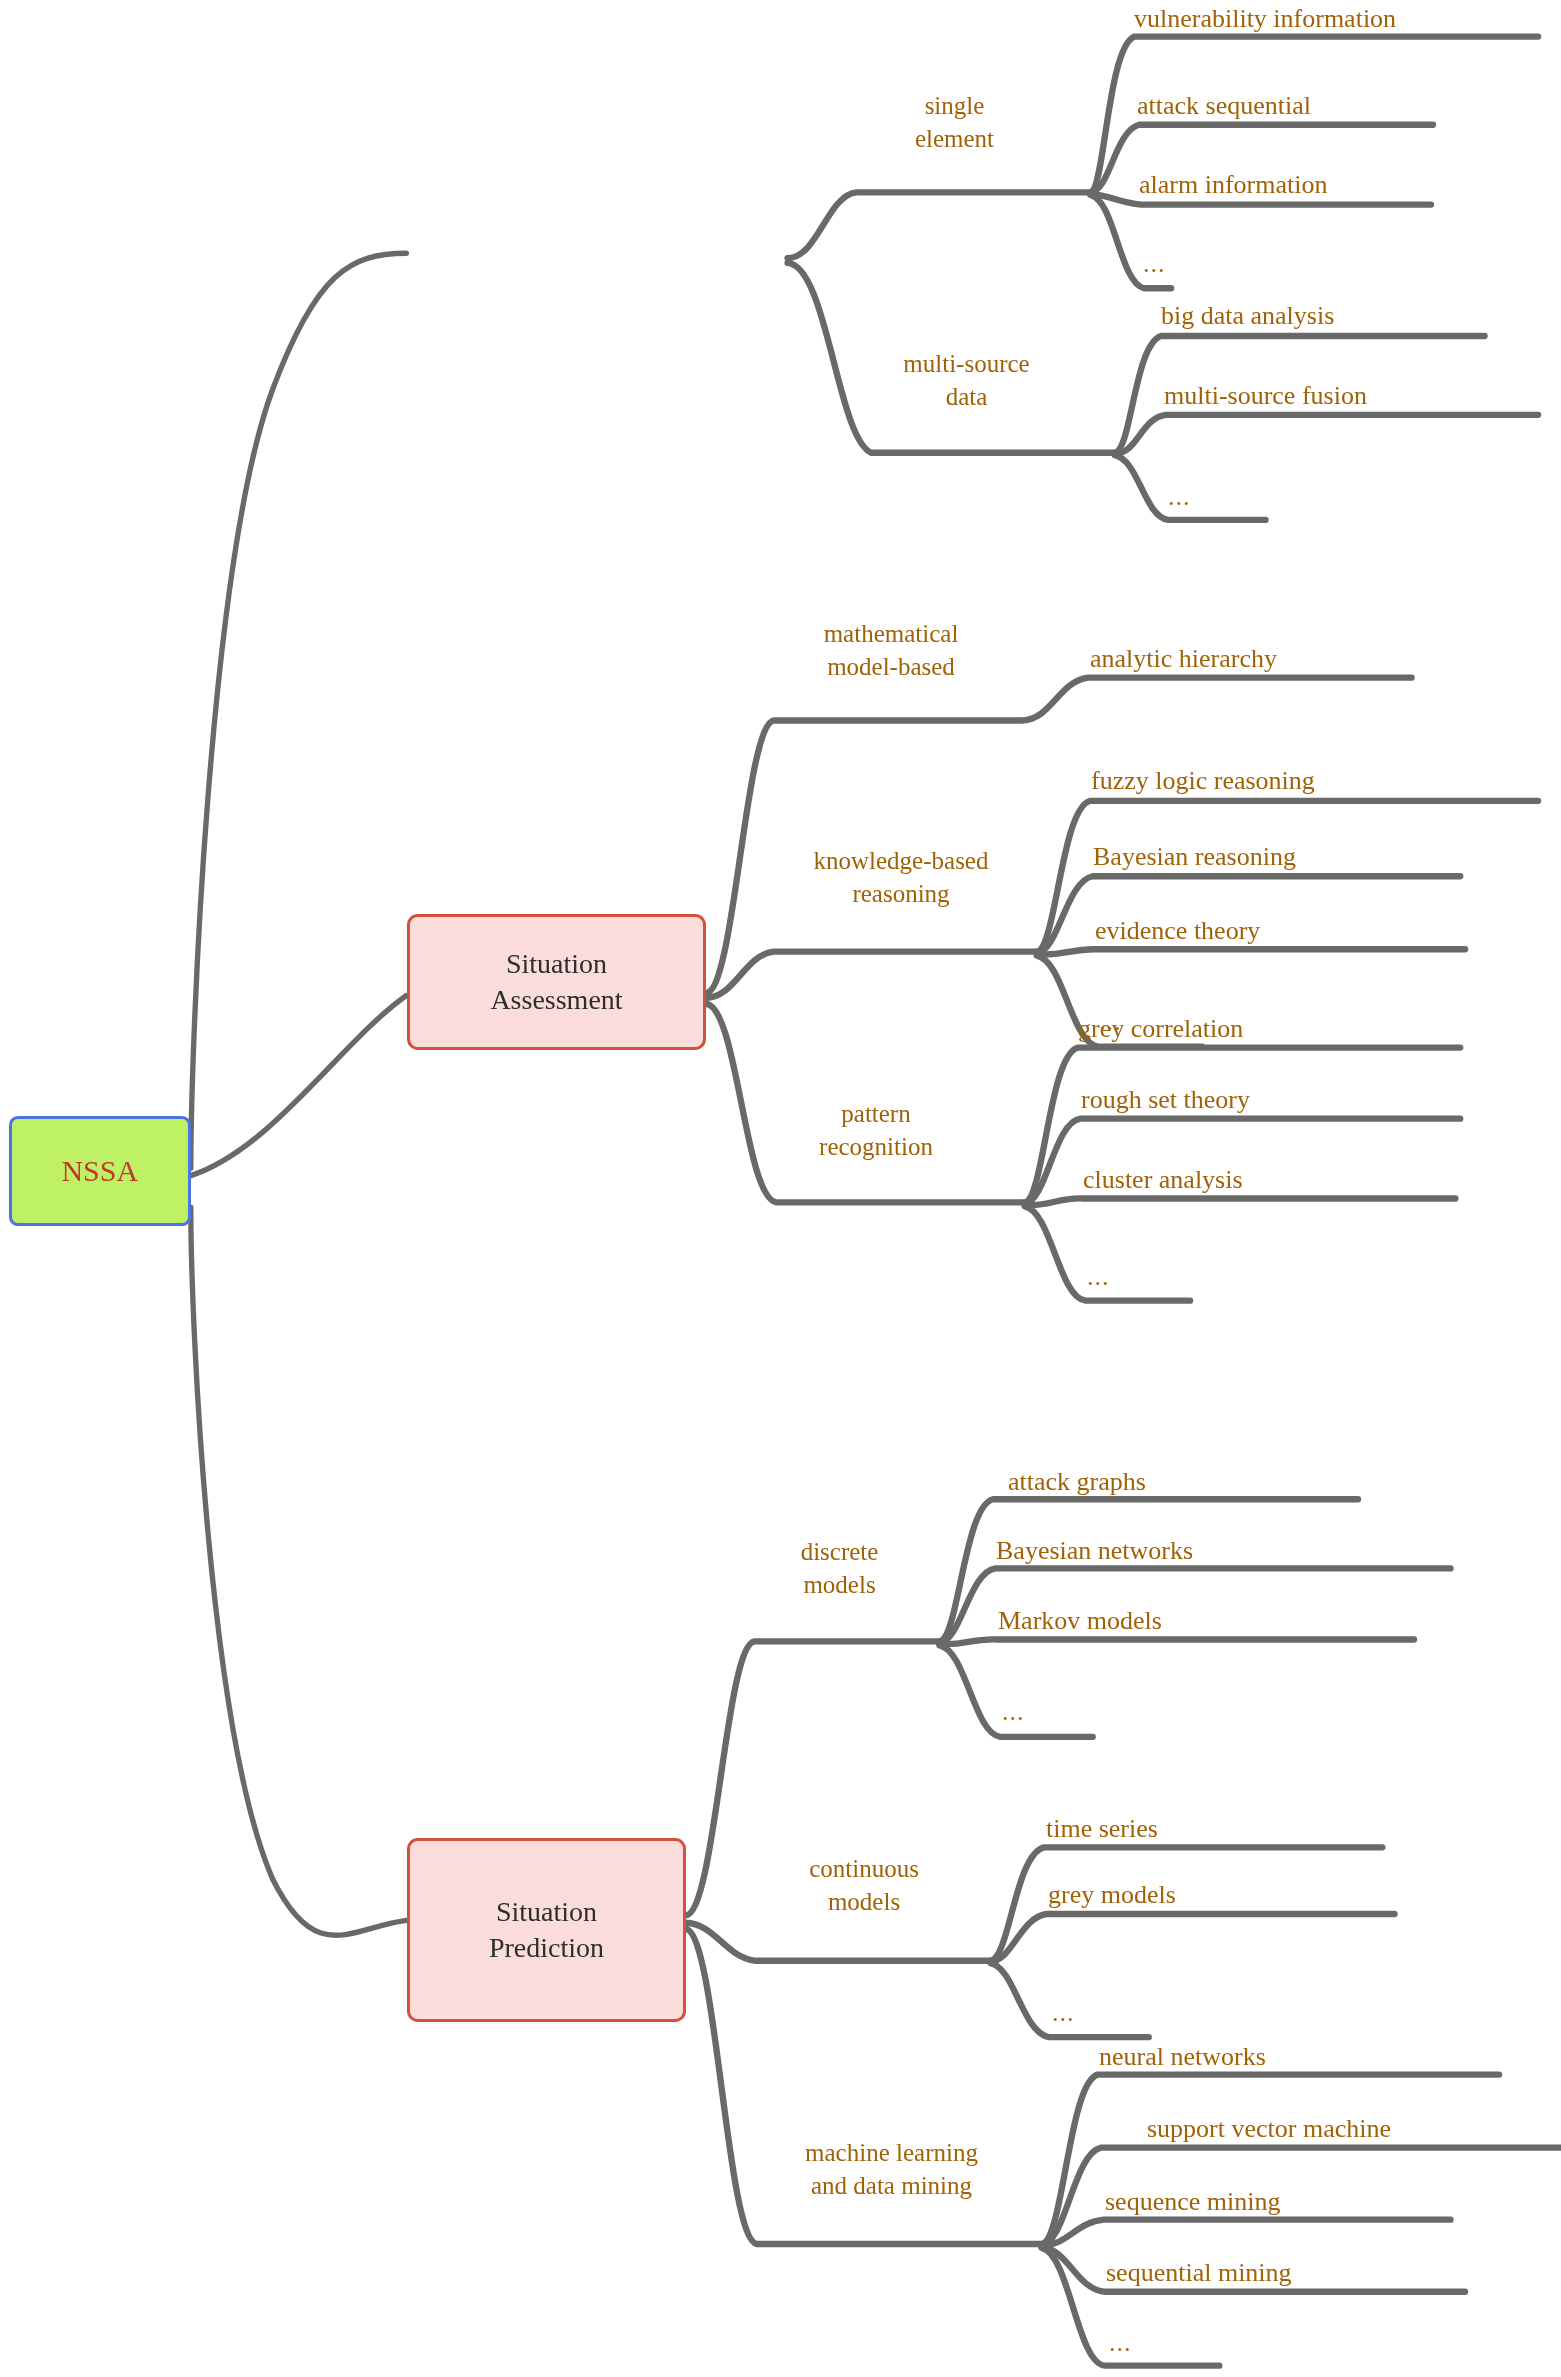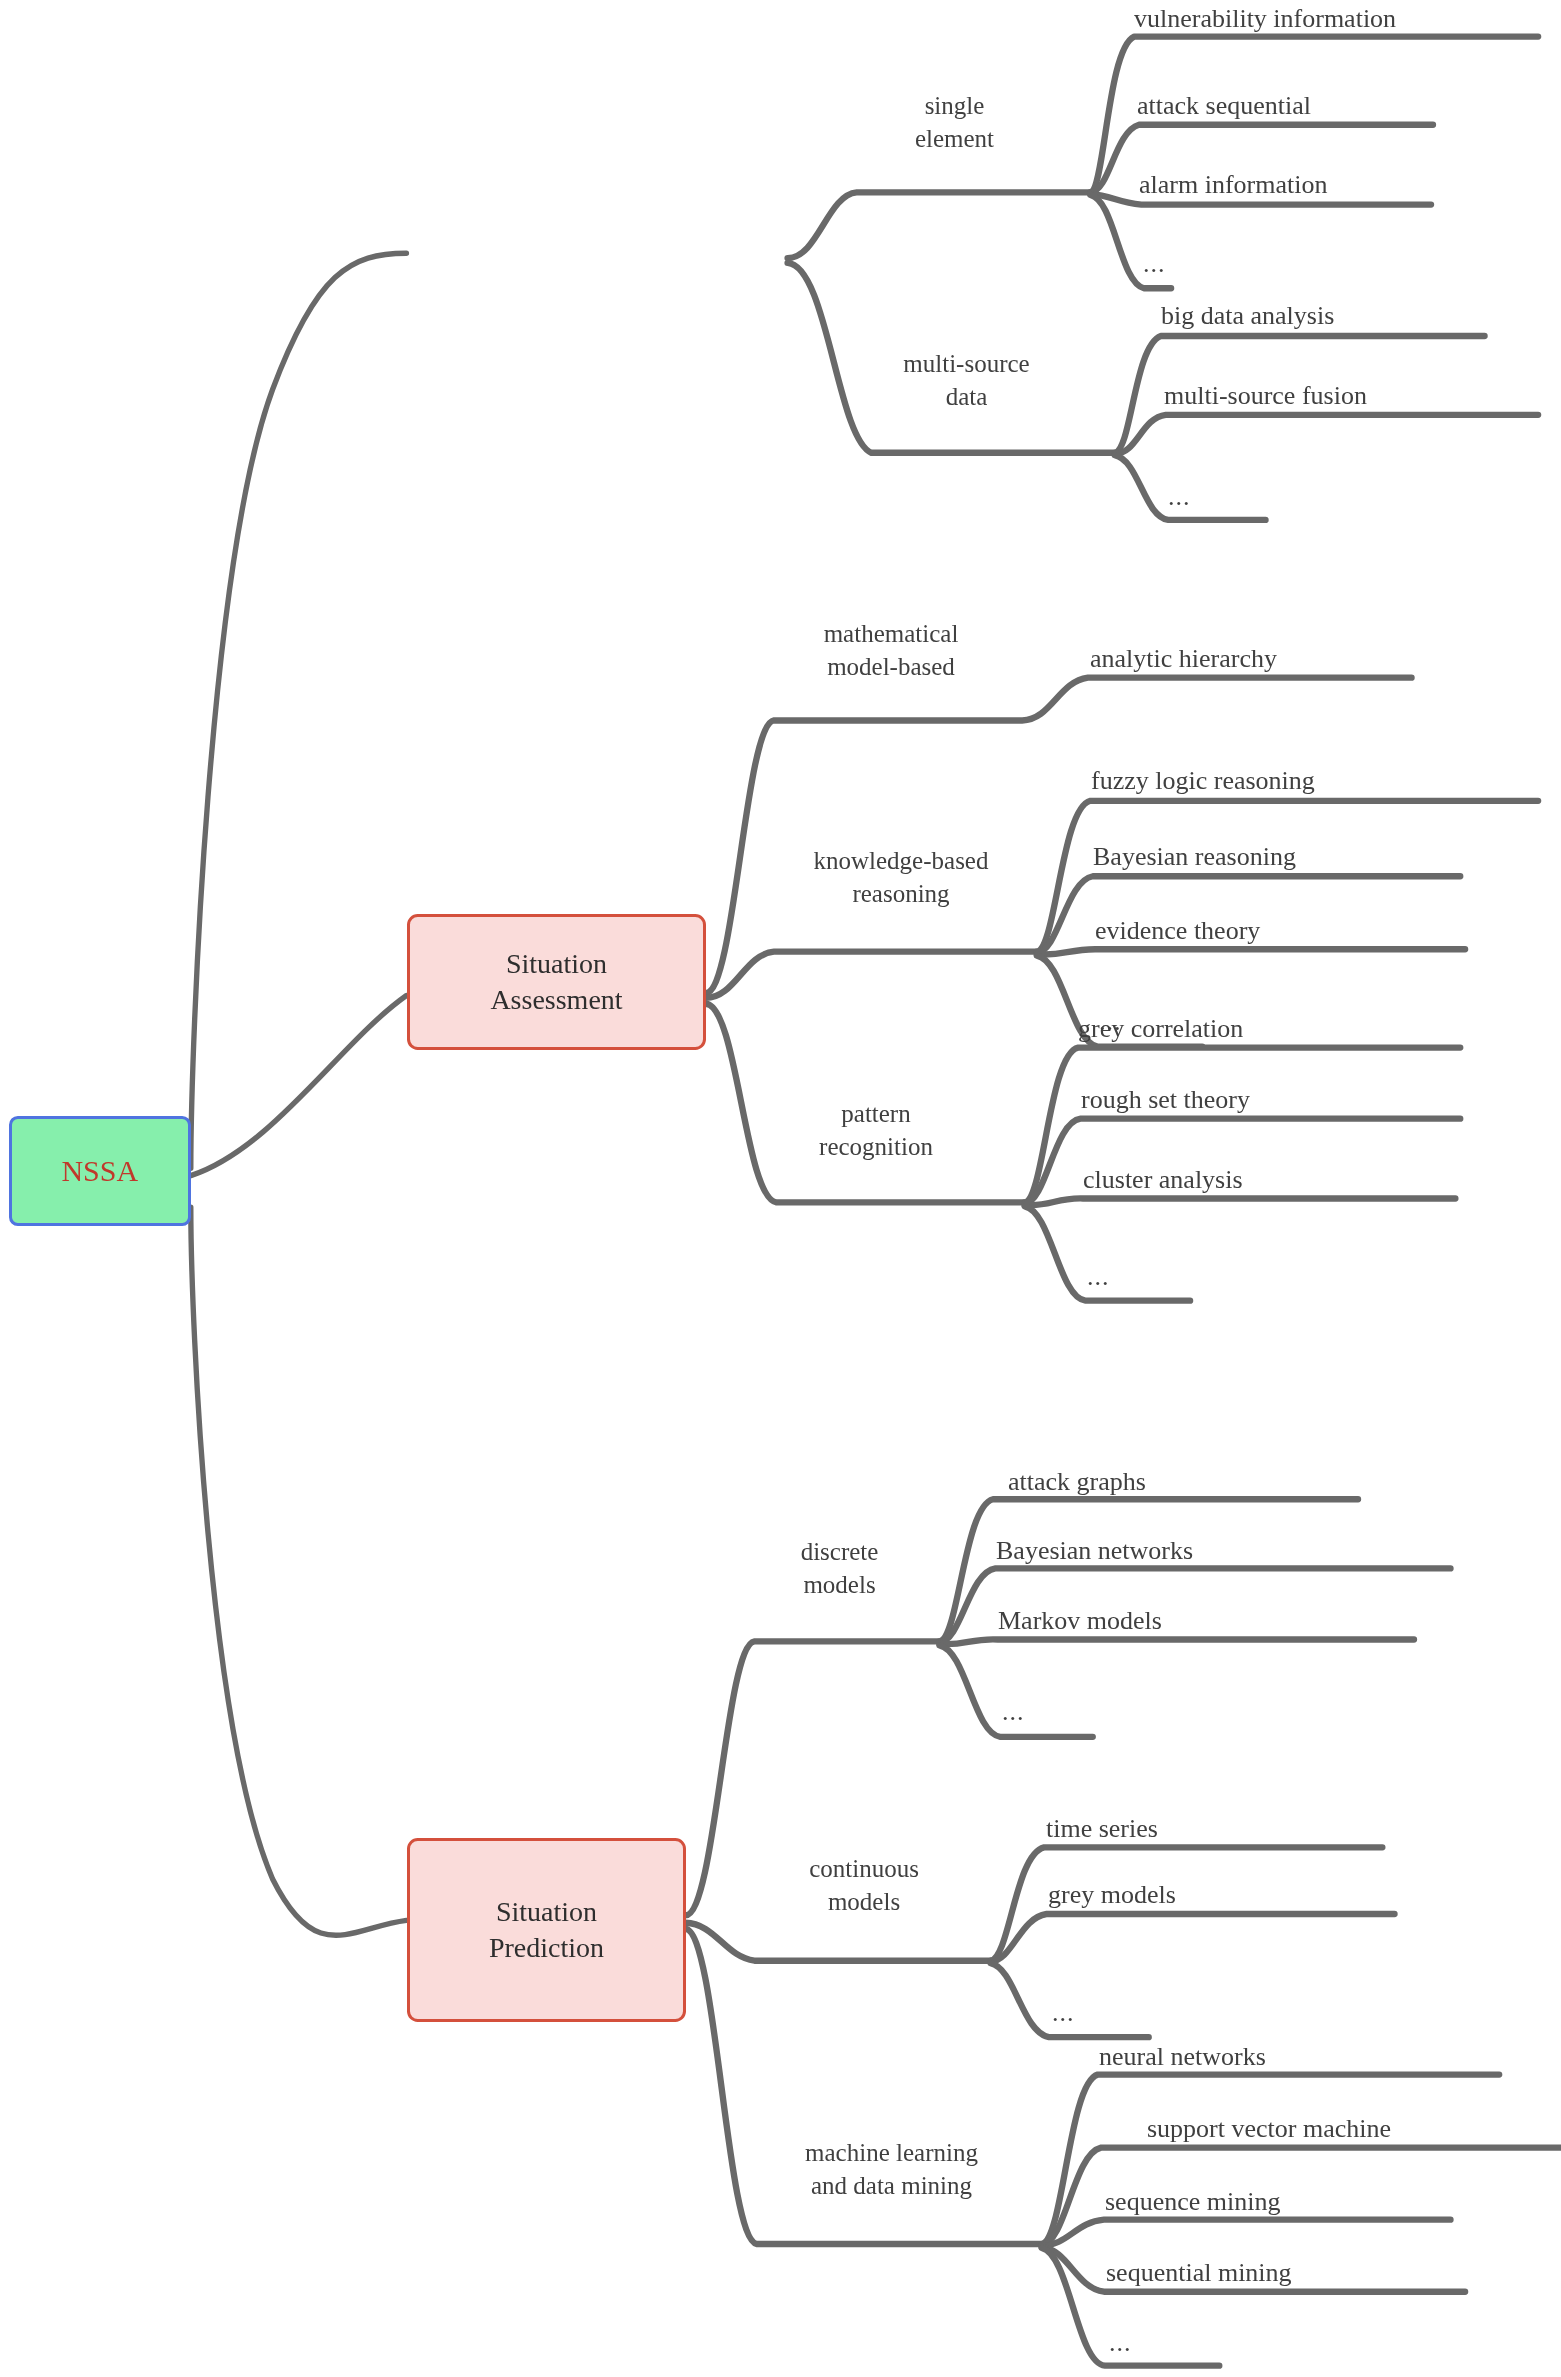--- a/index.html
+++ b/index.html
@@ -1,23 +1,23 @@
 <!DOCTYPE html>
 <html style="font-size:7.8px"><head>
 <meta charset="utf-8">
 <style>
   html,body{margin:0;padding:0;background:#ffffff;}
   body{font-family:"Liberation Serif", serif;}
   #stage{position:relative;width:1561px;height:2377px;background:#ffffff;overflow:hidden;}
   svg#wires{position:absolute;left:0;top:0;width:1561px;height:2377px;}
   .node{position:absolute;box-sizing:border-box;display:flex;align-items:center;justify-content:center;
         text-align:center;line-height:1.28;}
-  .node.root{background:#86efac;border:3.4px solid #4f74e0;border-radius:8.8px;color:#c0392b;font-size:30px;}
+  .node.root{background:#bef264;border:3.4px solid #4f74e0;border-radius:8.8px;color:#c0392b;font-size:30px;}
   .node.branch{background:#fadcda;border:3.9px solid #d4503c;border-radius:10.7px;color:#2e2e2e;font-size:28px;}
-  .lbl{position:absolute;color:#404040;line-height:1.3;white-space:pre-line;}
+  .lbl{position:absolute;color:#a16207;line-height:1.3;white-space:pre-line;}
   .lbl.mid{font-size:25px;}
   .lbl.leaf{font-size:26px;}
   .lbl.dots{font-size:26px;letter-spacing:1px;}
 </style>
 </head>
 <body>
 
 <div id="stage">
 
   <svg id="wires" viewBox="0 0 3207 4883" xmlns="http://www.w3.org/2000/svg">

